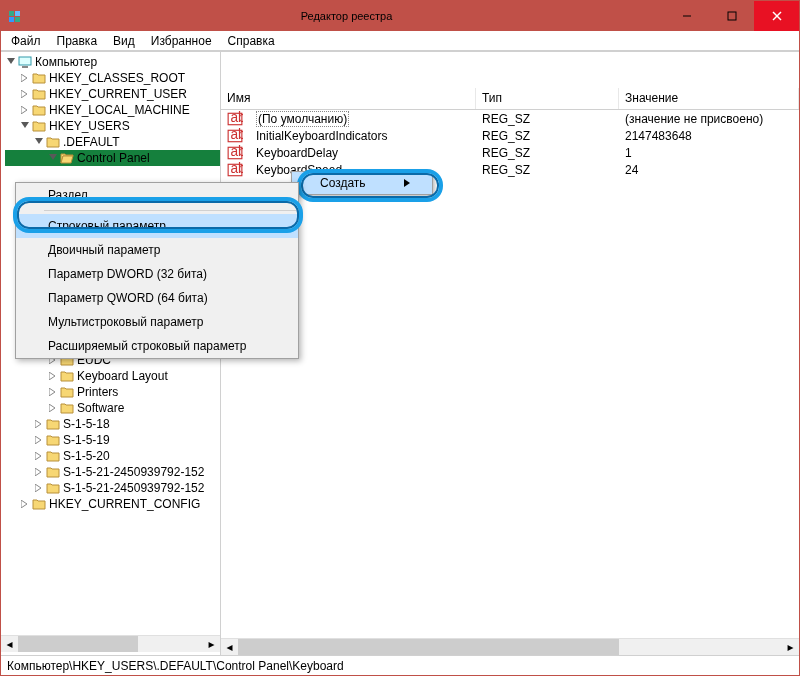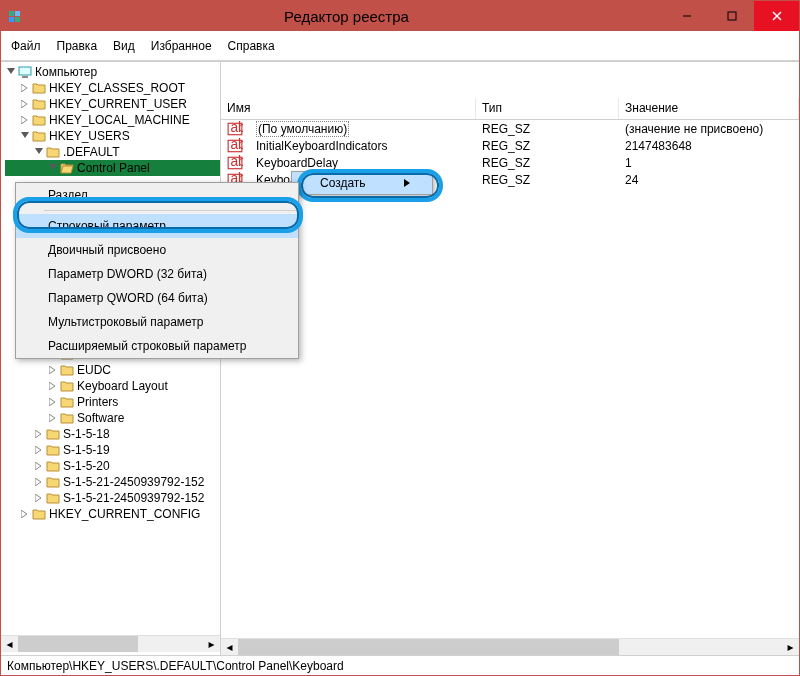--- a/index.html
+++ b/index.html
@@ -1,27 +1,27 @@
 <!DOCTYPE html>
 <html><head>
 <meta charset="utf-8">
 <style>
   * { box-sizing: border-box; font-family: "Segoe UI", Tahoma, sans-serif; font-size: 12px; }
   html, body { margin: 0; padding: 0; }
   .window { width: 800px; height: 676px; background: #fff; border: 1px solid #c05048; display: flex; flex-direction: column; position: relative; }
   .titlebar { height: 30px; background: #c05048; display: flex; align-items: stretch; color: #fff; }
   .titlebar .tb-icon { width: 28px; display: flex; align-items: center; justify-content: center; }
   .titlebar .tb-icon svg { width: 16px; height: 16px; }
-  .titlebar .tb-title { flex: 1; display: flex; align-items: center; justify-content: center; color: #000; font-size: 15px; }
+  .titlebar .tb-title { flex: 1; display: flex; align-items: center; justify-content: center; color: #000; font-size: 11px; }
   .titlebar .wc { display: flex; }
   .titlebar .wc button { width: 45px; border: none; background: transparent; color: #fff; display: flex; align-items: center; justify-content: center; cursor: pointer; }
   .titlebar .wc button.close { background: #e81123; }
   .titlebar .wc svg { width: 10px; height: 10px; stroke: #000; }
   .titlebar .wc button.close svg { stroke: #fff; }
-  .menubar { height: 30px; background: #fff; border-bottom: 1px solid #d0d0d0; display: flex; align-items: center; padding: 0 2px; }
+  .menubar { height: 20px; background: #fff; border-bottom: 1px solid #d0d0d0; display: flex; align-items: center; padding: 0 2px; }
   .menubar .mitem { padding: 2px 8px; cursor: default; }
   .content { flex: 1; display: flex; border-top: 1px solid #d0d0d0; min-height: 0; }
   .tree-pane { width: 220px; border-right: 1px solid #d0d0d0; position: relative; overflow: hidden; }
   .tree { padding: 2px 0 2px 4px; overflow: hidden; height: calc(100% - 20px); }
   .tree-row { display: flex; align-items: center; height: 16px; white-space: nowrap; cursor: default; }
   .tw { width: 12px; height: 12px; display: inline-flex; align-items: center; justify-content: center; color: #6b6b6b; }
   .tw svg { width: 8px; height: 8px; }
   .ic { width: 16px; height: 16px; display: inline-flex; align-items: center; justify-content: center; margin-right: 2px; }
   .ic svg { width: 14px; height: 14px; }
   .tree-row.selected { background: #15803d; }
@@ -450,21 +450,21 @@
       <span class="arrowr"><svg viewBox="0 0 6 8">
             <polygon points="0,0 6,4 0,8" fill="#000"></polygon>
           </svg></span>
     </div>
   </div>
 
   <div class="ctx-sub">
     <div class="citem"><span>Раздел</span></div>
     <div class="sep"></div>
     <div class="citem hilite"><span>Строковый параметр</span></div>
-    <div class="citem"><span>Двоичный присвоено</span></div>
+    <div class="citem"><span>Двоичный параметр</span></div>
     <div class="citem"><span>Параметр DWORD (32 бита)</span></div>
     <div class="citem"><span>Параметр QWORD (64 бита)</span></div>
     <div class="citem"><span>Мультистроковый параметр</span></div>
     <div class="citem"><span>Расширяемый строковый параметр</span></div>
   </div>
 
   <div class="highlight hl1"></div>
   <div class="highlight hl2"></div>
 </div>
 

